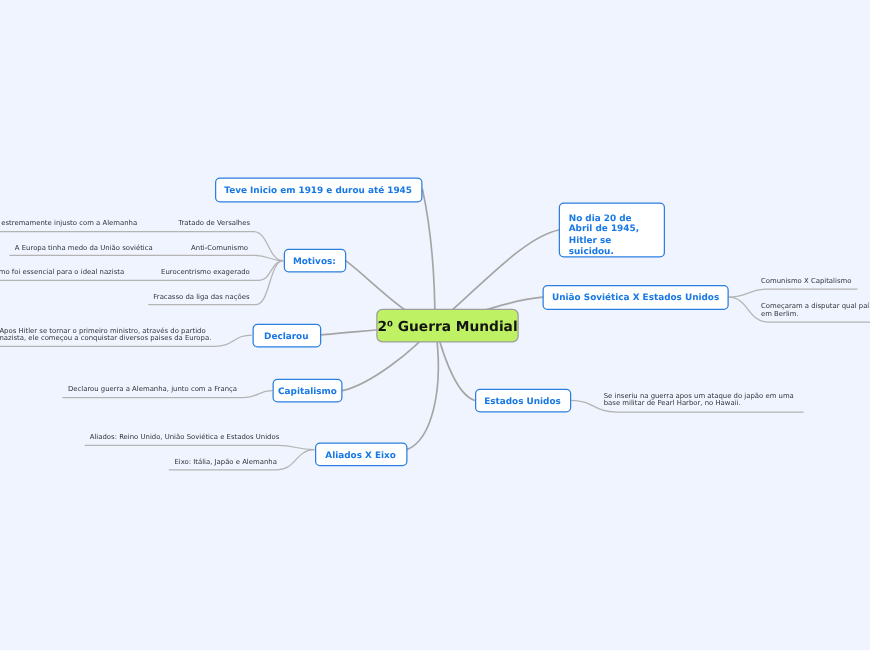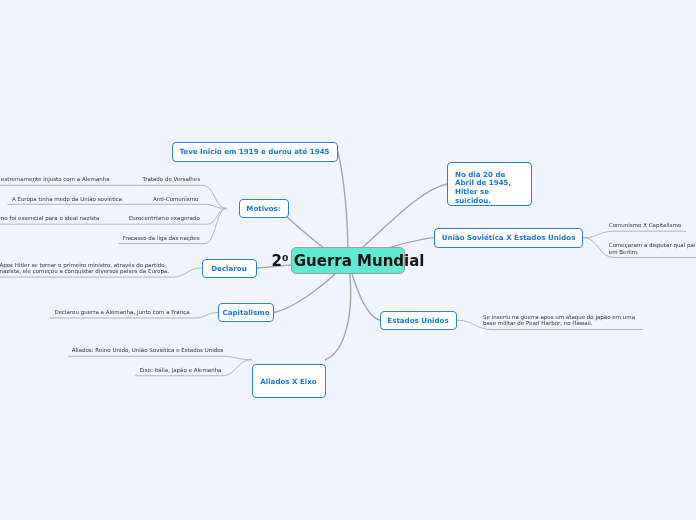--- a/index.html
+++ b/index.html
@@ -20,26 +20,27 @@
     font-weight:bold;
     font-size:7.1px;
     display:flex;align-items:center;justify-content:center;
     text-align:center;white-space:nowrap;
   }
   .bluebox.multiline{
     justify-content:flex-start;align-items:flex-start;text-align:left;
     padding:7.5px 7px 0 7px;line-height:8.8px;white-space:pre;
   }
   .centerbox{
-    background:#5eead4;
+    background:#bef264;
     border:1.2px solid #9d9d9d;
     border-radius:5px;
-    color:#141414;font-weight:bold;font-size:15px;
+    color:#141414;font-weight:bold;font-size:11px;
     display:flex;align-items:center;justify-content:center;white-space:nowrap;
     padding-top:2px;
+    margin-left:10px;
   }
   .leaf{
     position:absolute;color:#2f3338;font-size:5.5px;line-height:6.5px;
     white-space:pre;font-weight:normal;filter:opacity(1);
   }
 </style>
 </head>
 <body>
 
 <div id="map">
@@ -72,30 +73,30 @@
       <path d="M700.0,257.6 L614.0,257.6 C598.5,257.6 598.5,237.7 583.0,237.7"></path>
     </g>
   </svg>
 
   <div class="node centerbox" style="left:291px;top:246.5px;width:114px;height:27px;">
       <span>2⁰ Guerra Mundial</span>
     </div>
   <div class="node bluebox" style="left:171.5px;top:141.5px;width:166px;height:20px;">
       <span>Teve Inicio em 1919 e durou até 1945</span>
     </div>
-  <div class="node bluebox" style="left:226.5px;top:199px;width:50px;height:19px;margin-left:12px;">
+  <div class="node bluebox" style="left:226.5px;top:199px;width:50px;height:19px;">
       <span>Motivos:</span>
     </div>
   <div class="node bluebox" style="left:201.5px;top:258.5px;width:55px;height:19px;">
       <span>Declarou</span>
     </div>
   <div class="node bluebox" style="left:218px;top:303px;width:56px;height:19px;">
       <span>Capitalismo</span>
     </div>
-  <div class="node bluebox" style="left:251.5px;top:364px;width:74px;height:34px;">
+  <div class="node bluebox" style="left:251.5px;top:354px;width:74px;height:19px;">
       <span>Aliados X  Eixo</span>
     </div>
   <div class="node bluebox" style="left:379.5px;top:310.5px;width:77px;height:19.5px;">
       <span>Estados Unidos</span>
     </div>
   <div class="node bluebox" style="left:434px;top:228px;width:149px;height:19.5px;">
       <span>União Soviética X Estados Unidos</span>
     </div>
   <div class="node bluebox multiline" style="left:447px;top:162px;width:85px;height:44px;"><span>No dia 20 de
 Abril de 1945,

